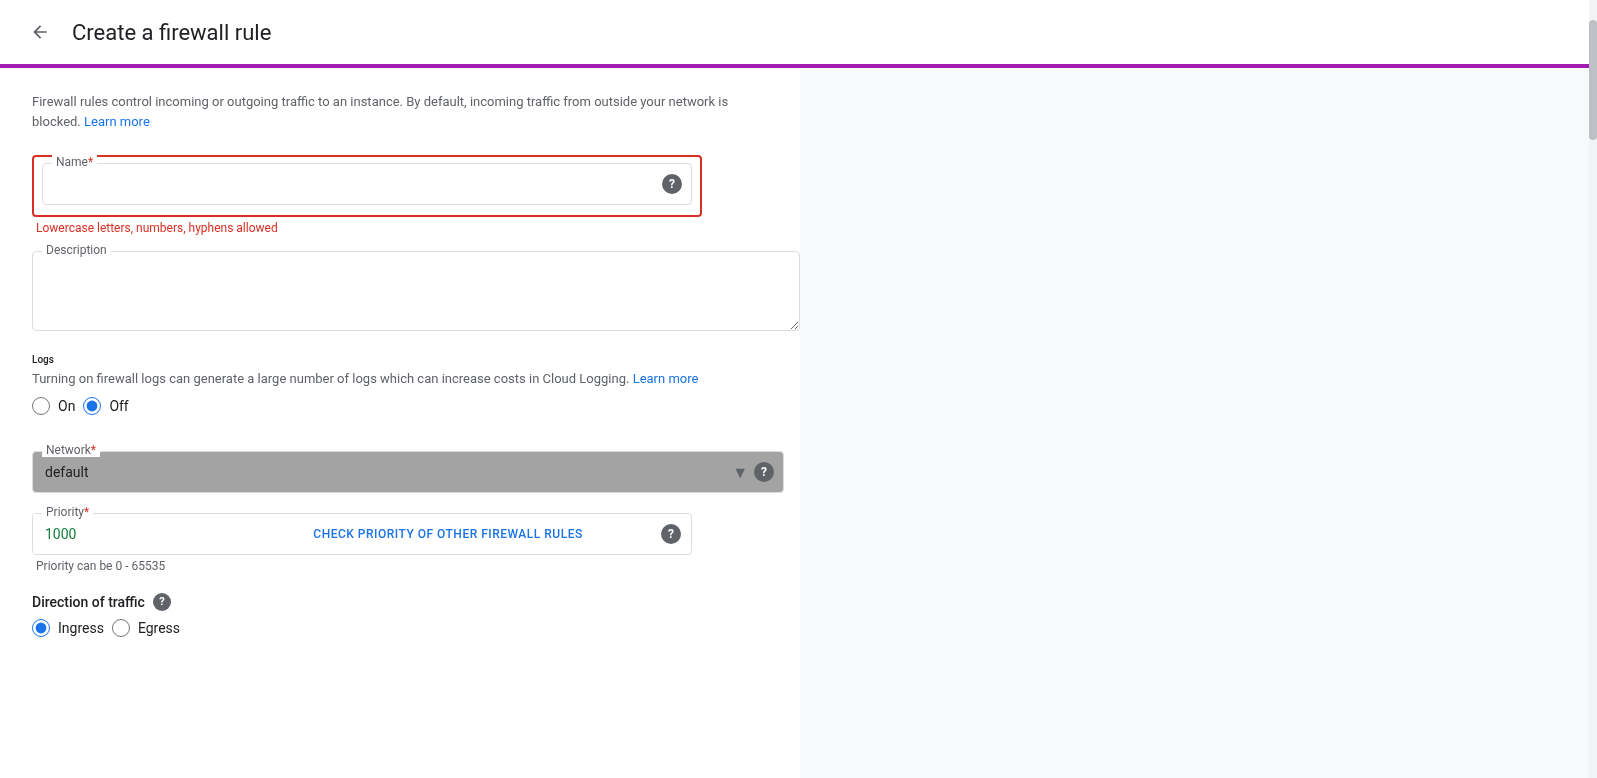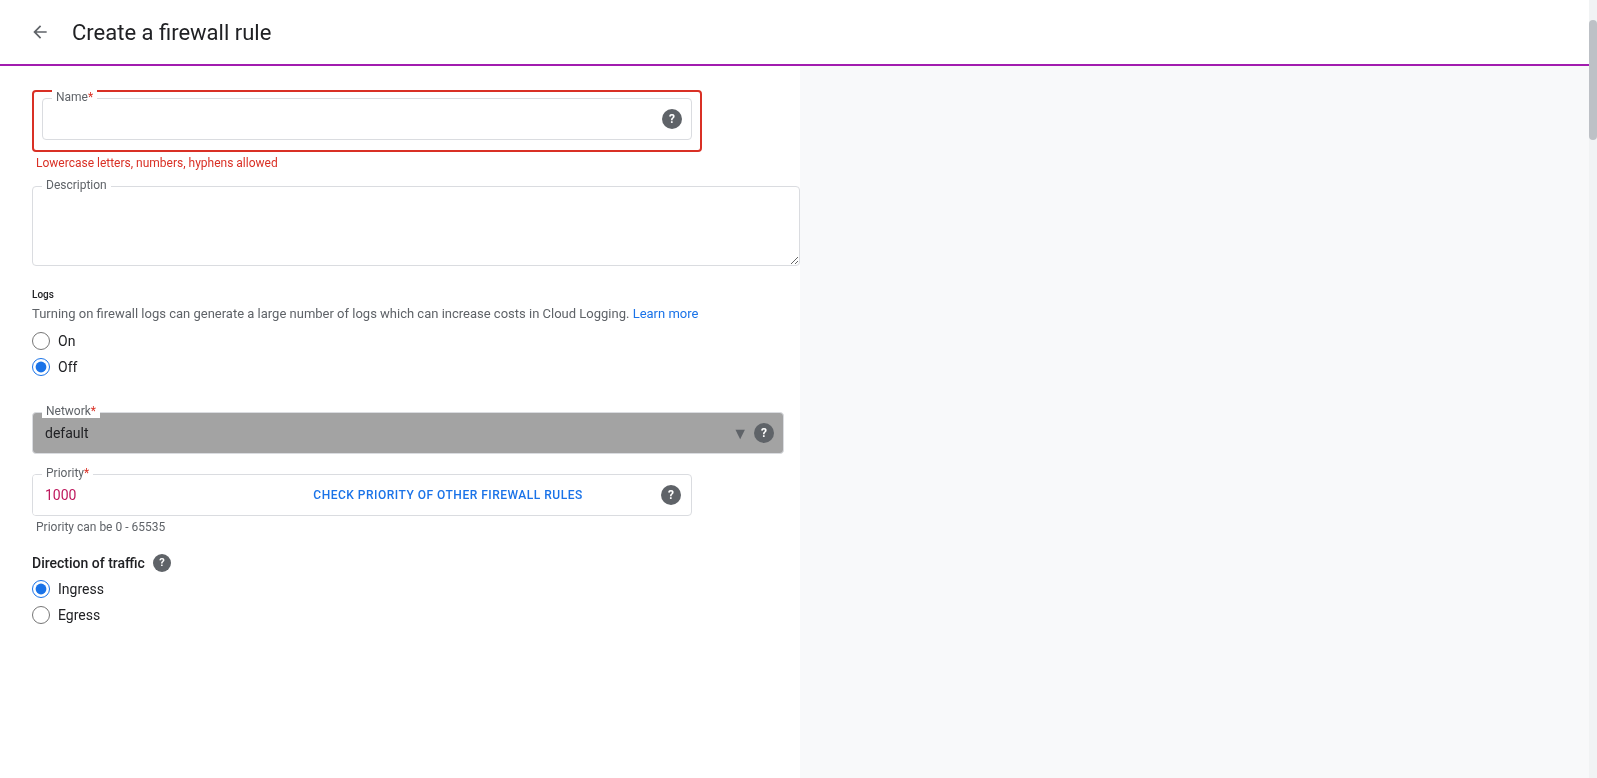--- a/index.html
+++ b/index.html
@@ -7,21 +7,21 @@
       font-family: 'Roboto', Arial, sans-serif;
       background: #f8f9fa;
       color: #202124;
       font-size: 14px;
     }
     .page-header {
       display: flex;
       align-items: center;
       padding: 16px 24px;
       background: #fff;
-      border-bottom: 2px solid #a21caf;
+      border-bottom: 4px solid #a21caf;
       gap: 16px;
     }
     .back-button {
       cursor: pointer;
       color: #5f6368;
       display: flex;
       align-items: center;
       justify-content: center;
       width: 32px;
       height: 32px;
@@ -122,21 +122,21 @@
       color: #5f6368;
       margin-bottom: 8px;
       line-height: 1.5;
     }
     .logs-desc a {
       color: #1a73e8;
       text-decoration: none;
     }
 
     
-    .radio-group { display: flex; flex-direction: column; gap: 8px; }
+    .radio-group { display: flex; gap: 8px; }
     .radio-item {
       display: flex;
       align-items: center;
       gap: 8px;
       cursor: pointer;
     }
     .radio-item input[type="radio"] {
       width: 18px;
       height: 18px;
       accent-color: #1a73e8;
@@ -321,20 +321,24 @@
   <button class="back-button">
     <svg width="20" height="20" viewBox="0 0 24 24" fill="#5f6368">
       <path d="M20 11H7.83l5.59-5.59L12 4l-8 8 8 8 1.41-1.41L7.83 13H20v-2z"></path>
     </svg>
   </button>
   <h1 class="page-title">Create a firewall rule</h1>
 </div>
 
 <div class="page-content">
 
+  <p class="description-text">
+    <span>Firewall rules control incoming or outgoing traffic to an instance. By default, incoming traffic from outside your network is blocked.</span>
+    <a href="#">Learn more</a>
+  </p>
 
   <div style="border: 2px solid #d93025; border-radius: 4px; padding: 6px 8px; width: 670px; margin-bottom: 4px;">
     <div class="name-field-container">
       <span class="name-label">
         <span>Name</span><span class="required">*</span>
       </span>
       <div style="position: relative; display: flex; align-items: center;">
         <input type="text" style="width: 100%; border: 1px solid rgb(218, 220, 224); border-radius: 4px; padding: 12px 40px 12px 12px; font-size: 14px; color: rgb(32, 33, 36); background: rgb(255, 255, 255); outline: none; font-family: inherit;">
         <span class="help-icon">?</span>
       </div>
@@ -380,21 +384,21 @@
       <span class="network-dropdown-icon">▼</span>
       <span class="network-help-icon">?</span>
     </div>
   </div>
 
   <div class="priority-field-wrapper">
     <span class="priority-label">
       <span>Priority</span><span class="required">*</span>
     </span>
     <div class="priority-inner">
-      <input type="text" style="flex: 0 0 120px; border: none; padding: 12px; font-size: 14px; color: #be185d; background: rgb(255, 255, 255); outline: none; font-family: inherit;" value="1000">
+      <input type="text" style="flex: 0 0 120px; border: none; padding: 12px; font-size: 14px; color: #15803d; background: rgb(255, 255, 255); outline: none; font-family: inherit;" value="1000">
       <a href="#" class="priority-link">CHECK PRIORITY OF OTHER FIREWALL RULES</a>
       <span class="priority-help">?</span>
     </div>
   </div>
   <div class="hint-text-normal">Priority can be 0 - 65535</div>
 
   <div style="height: 20px;"></div>
 
   <div>
     <div class="section-title-with-help">

